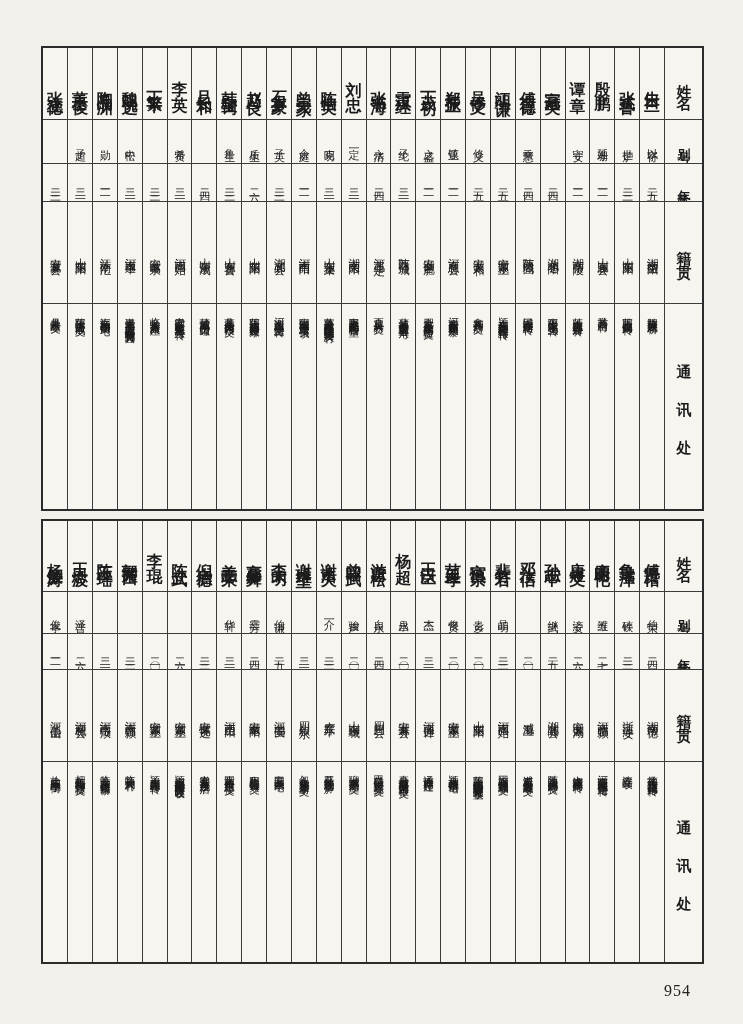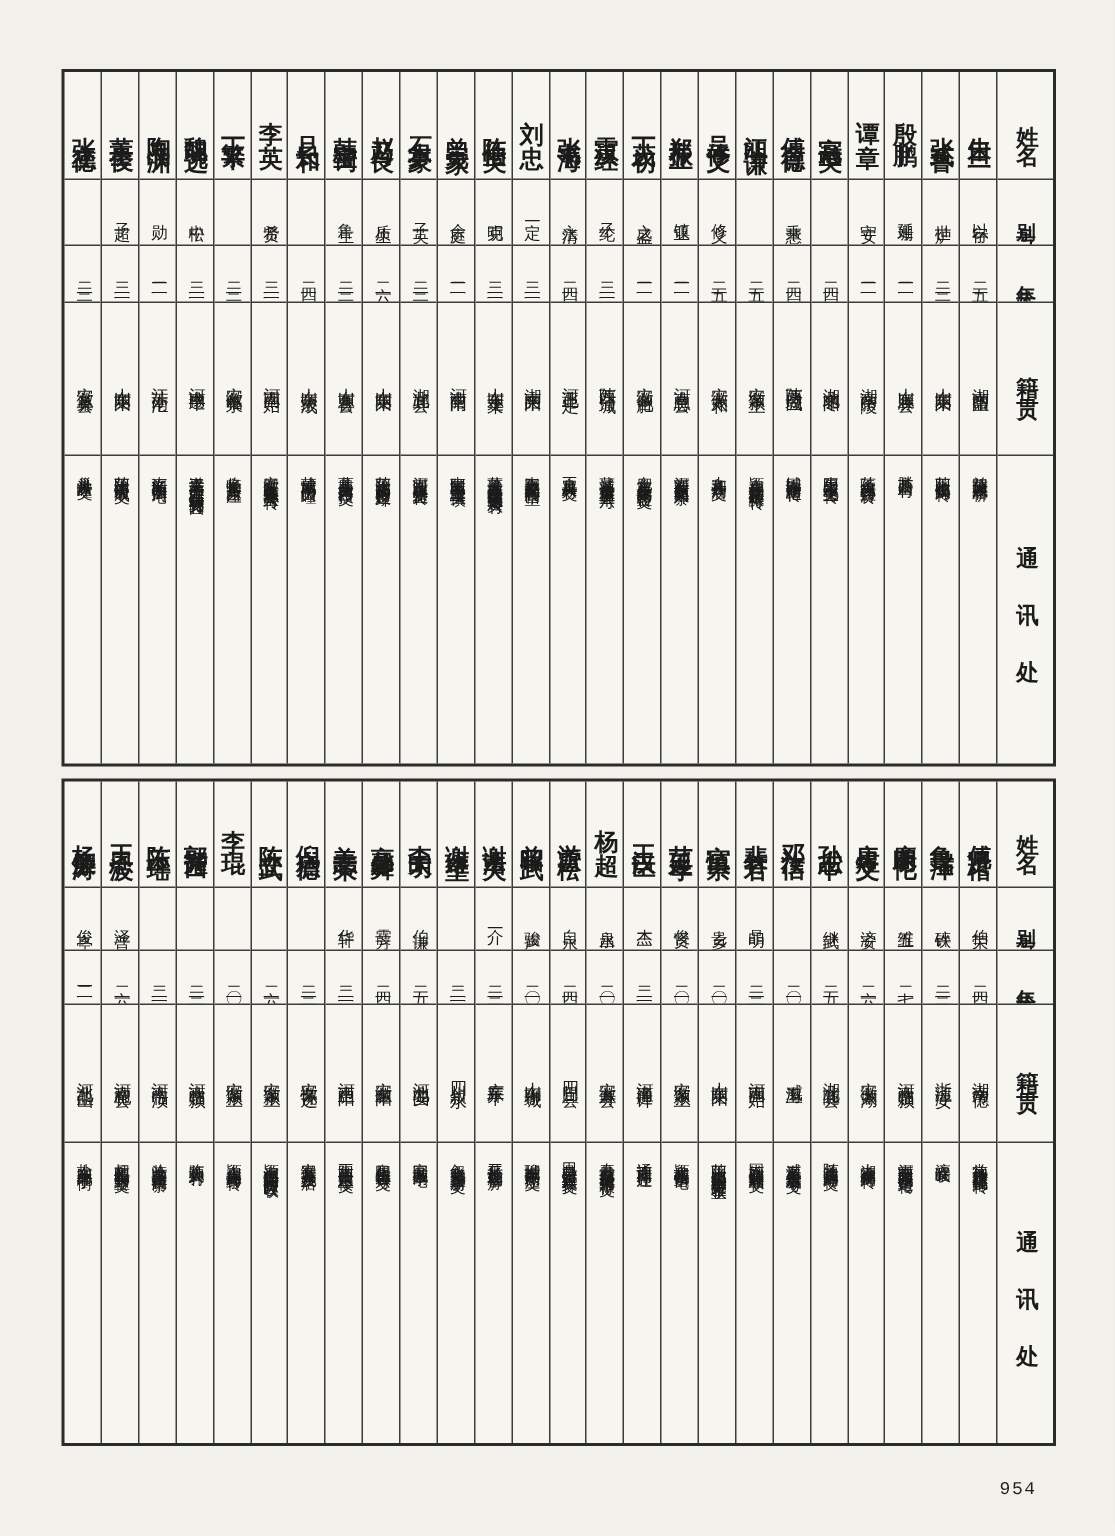--- a/index.html
+++ b/index.html
@@ -64,22 +64,22 @@
 
   .hdr{font-weight:bold;}
   .hdr-name{font-size:15px;letter-spacing:12px;}
   .hdr-alias{font-size:13px;letter-spacing:4px;}
   .hdr-age{font-size:13px;letter-spacing:3px;}
   .hdr-origin{font-size:15px;letter-spacing:14px;}
   .hdr-contact{font-size:15px;letter-spacing:38px;}
 
   .page-number{
     position:absolute;right:52px;bottom:24px;
-    font-size:12px;letter-spacing:1px;color:#222;
-    font-family:Liberation Mono, monospace;
+    font-size:16px;letter-spacing:1px;color:#222;
+    font-family:Liberation Serif, serif;
   }
 </style>
 </head>
 <body>
 
 <div class="page">
 
   <div class="table-wrap" id="table-top">
     <div class="col header-col">
       <div class="cell c-name">

